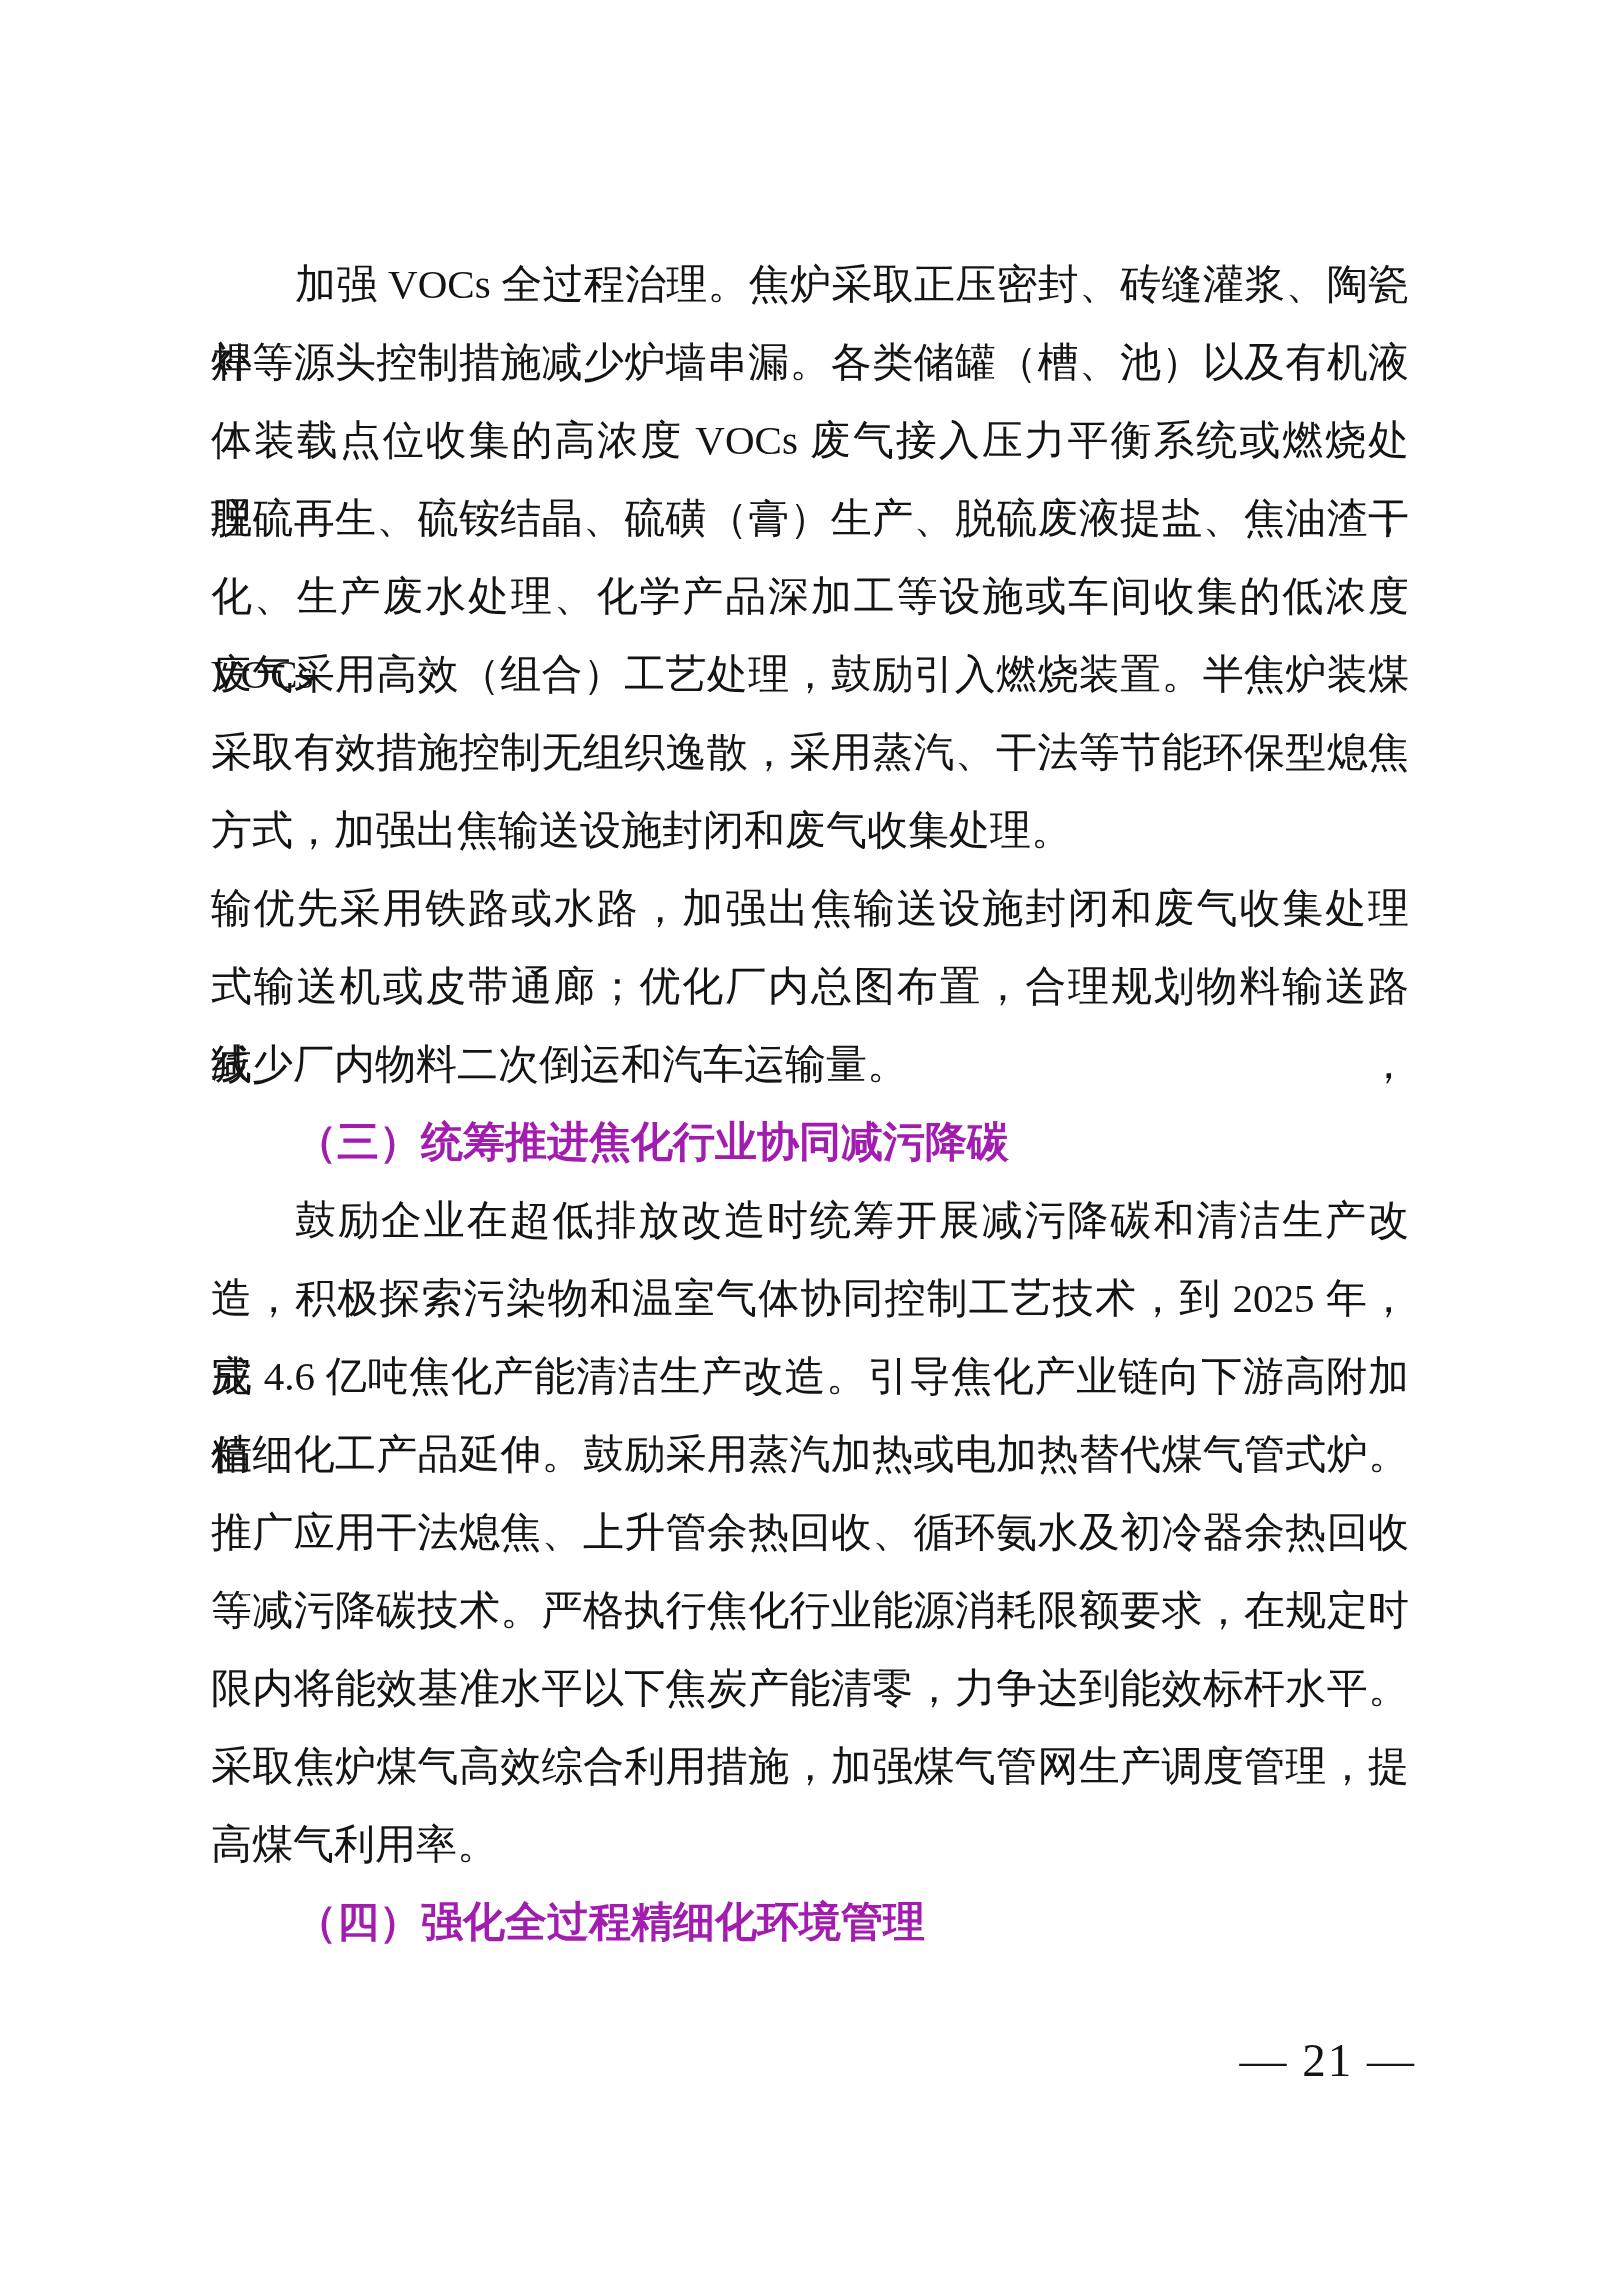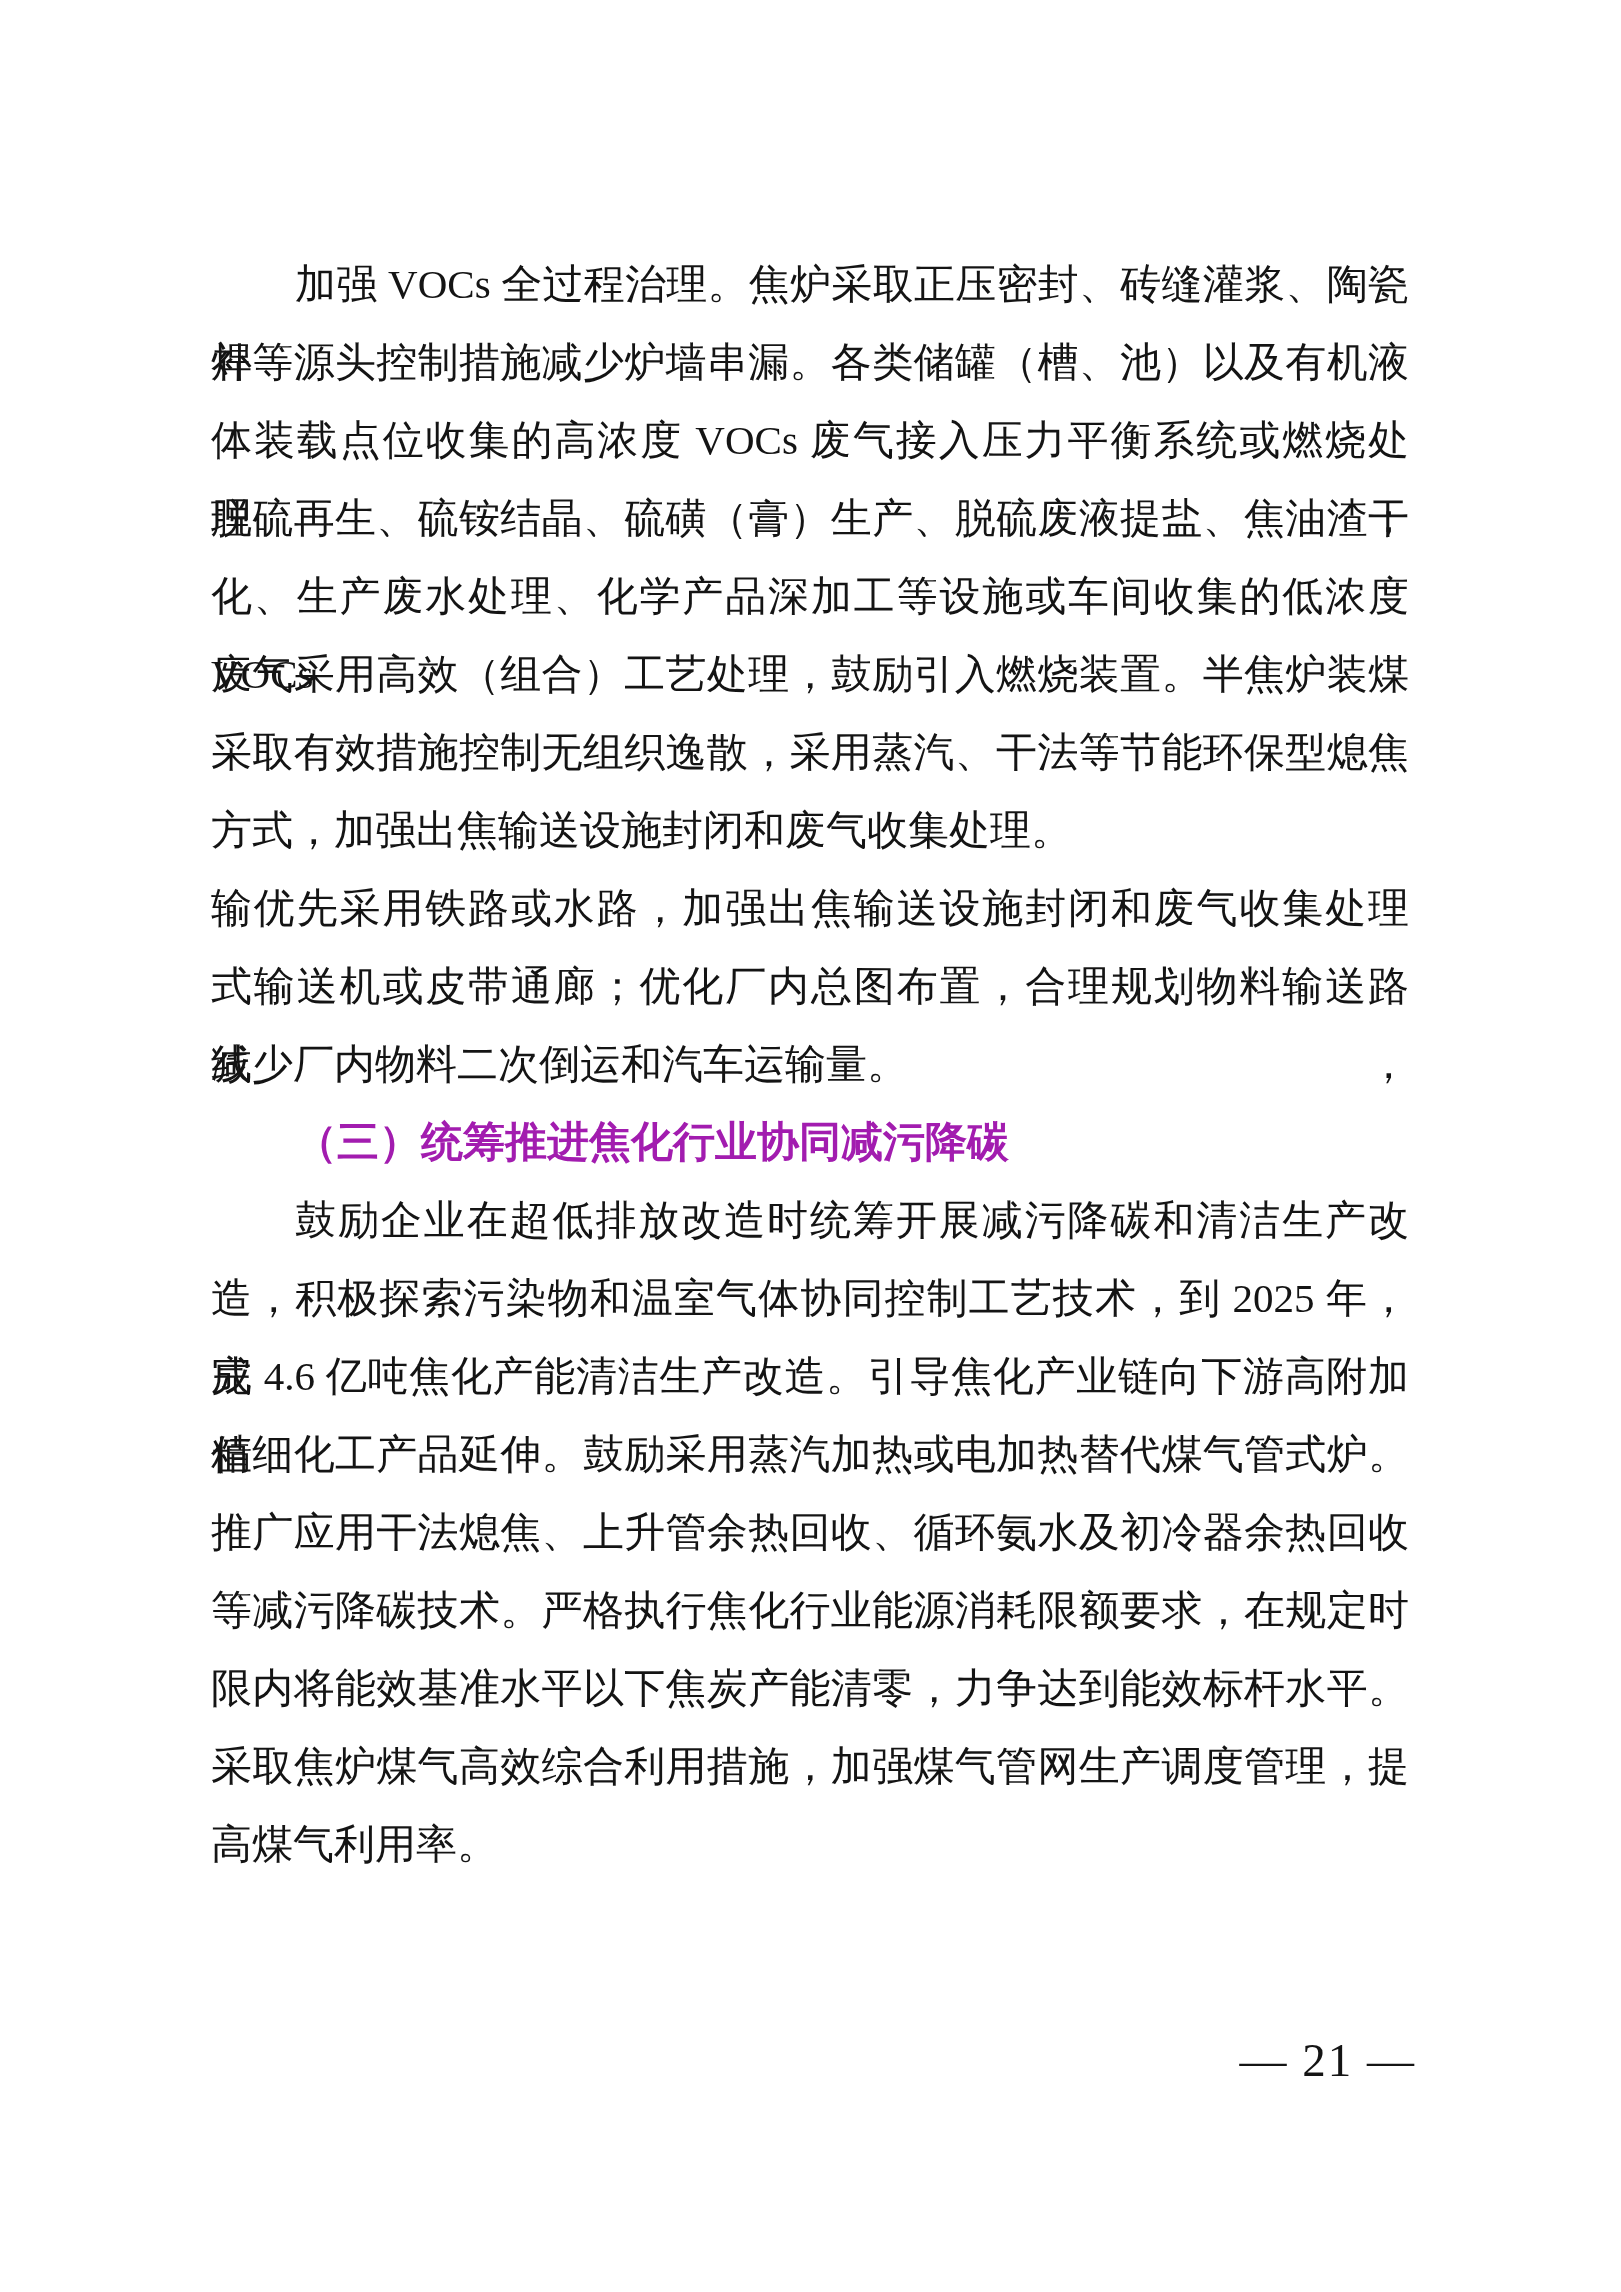--- a/index.html
+++ b/index.html
@@ -77,16 +77,17 @@
       <div class="heading">（三）统筹推进焦化行业协同减污降碳</div>
       <div class="line indent fill">鼓励企业在超低排放改造时统筹开展减污降碳和清洁生产改</div>
       <div class="line fill">造，积极探索污染物和温室气体协同控制工艺技术，到 2025 年，完</div>
       <div class="line fill">成 4.6 亿吨焦化产能清洁生产改造。引导焦化产业链向下游高附加值</div>
       <div class="line fill">精细化工产品延伸。鼓励采用蒸汽加热或电加热替代煤气管式炉。</div>
       <div class="line fill">推广应用干法熄焦、上升管余热回收、循环氨水及初冷器余热回收</div>
       <div class="line fill">等减污降碳技术。严格执行焦化行业能源消耗限额要求，在规定时</div>
       <div class="line fill">限内将能效基准水平以下焦炭产能清零，力争达到能效标杆水平。</div>
       <div class="line fill">采取焦炉煤气高效综合利用措施，加强煤气管网生产调度管理，提</div>
       <div class="line">高煤气利用率。</div>
+      <div class="heading">（四）强化全过程精细化环境管理</div>
     </div>
   <div class="page-number">— 21 —</div>
 </div>
 
 
 </body></html>

